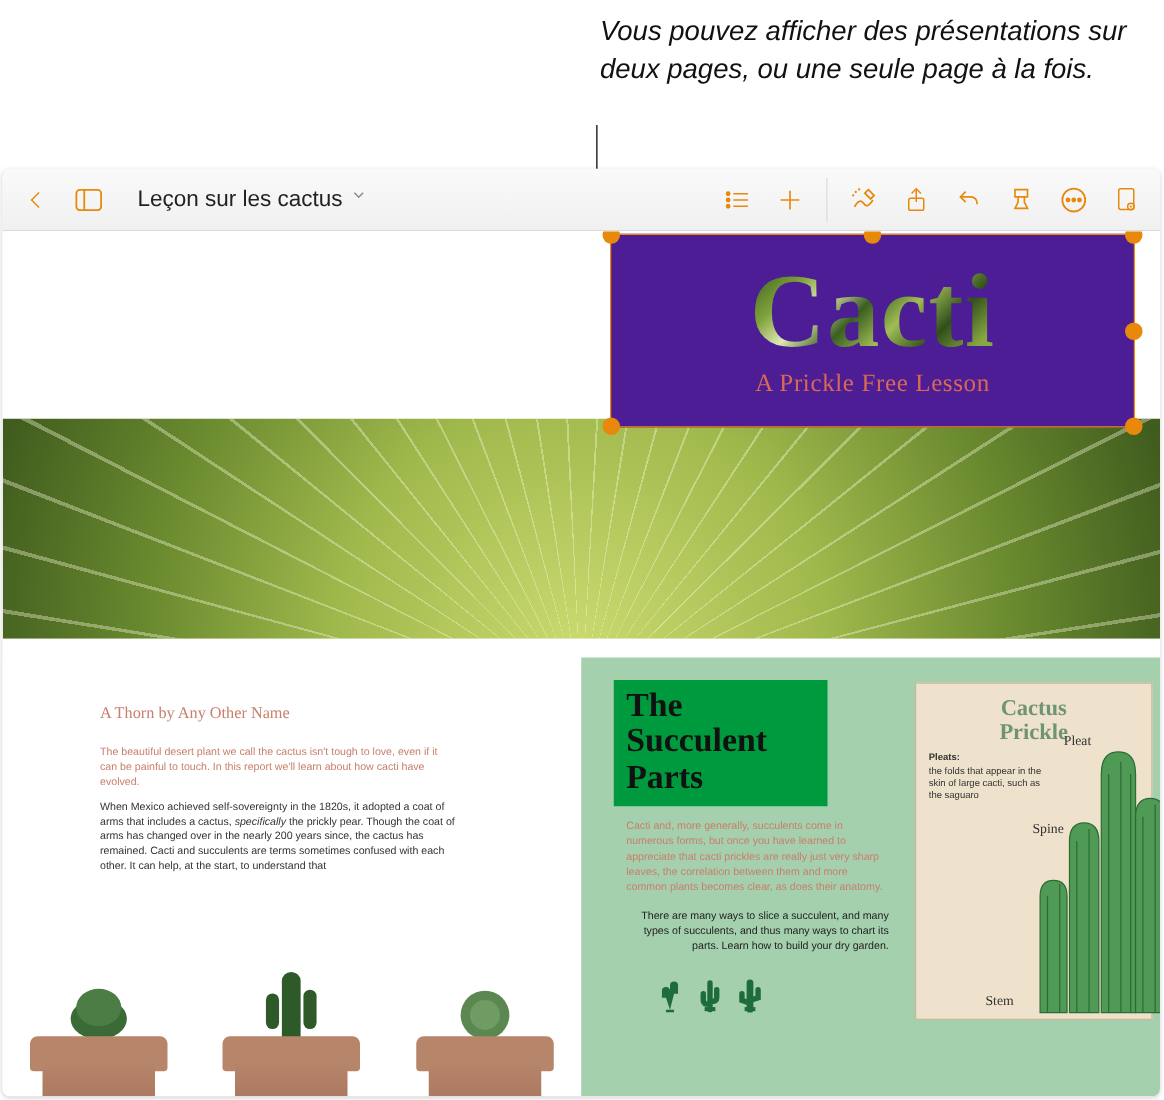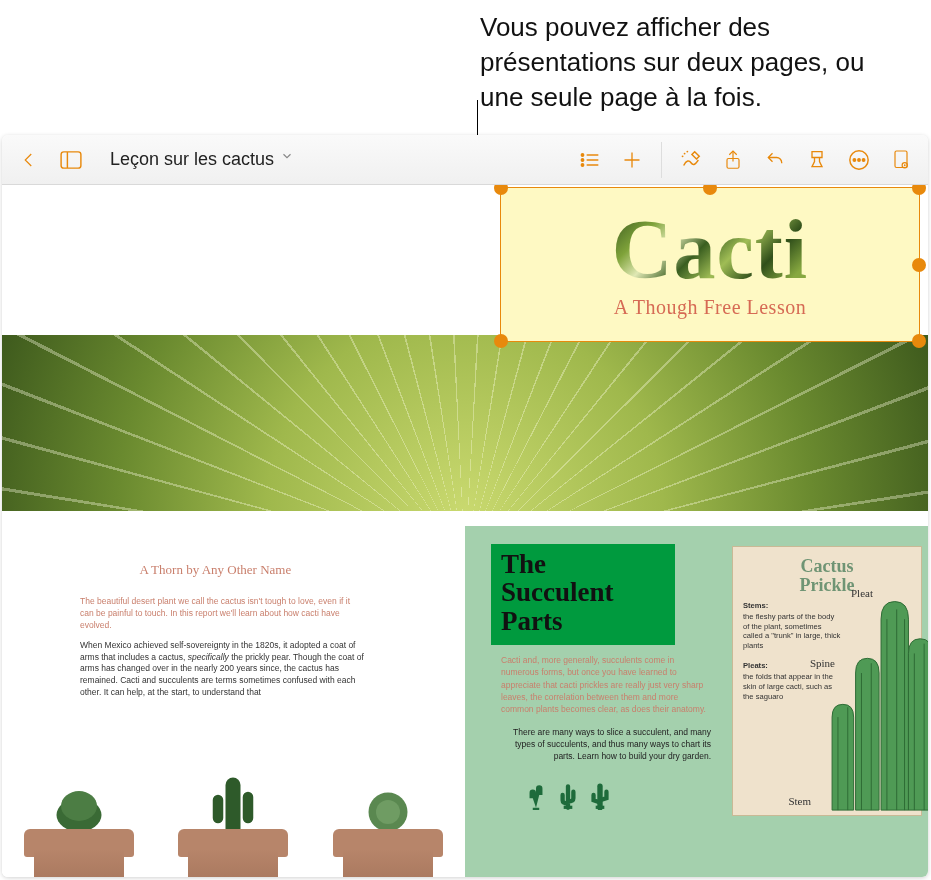--- a/index.html
+++ b/index.html
@@ -10,23 +10,24 @@
     height: 880px;
     position: relative;
     overflow: hidden;
   }
   
   .callout {
     position: absolute;
     top: 10px;
     left: 480px;
     width: 430px;
-    font-size: 26px;
+    font-size: 22px;
     line-height: 1.35;
     color: #111;
+    font-style: italic;
   }
   .callout-line {
     position: absolute;
     top: 100px;
     left: 477px;
     width: 1px;
     height: 80px;
     background: #000;
   }
   
@@ -112,24 +113,24 @@
   
   .spines {
     position:absolute; inset:0;
     background-image:
       repeating-conic-gradient(from 90deg at 50% 130%, rgba(255,255,255,0) 0deg 3deg, rgba(255,255,230,.35) 3deg 3.4deg, rgba(255,255,255,0) 3.4deg 6deg);
   }
   
   .titlebox {
     position: absolute;
     top: 2px;
-    right: 8px;
+    right: 20px;
     width: 420px;
     height: 155px;
-    background: #fef9c3;
+    background: #4c1d95;
     border: 1.5px solid #e8890c;
     display:flex;
     flex-direction:column;
     align-items:center;
     justify-content:center;
   }
   .titlebox::before,
   .titlebox::after,
   .handle-tl, .handle-tr, .handle-bl, .handle-br, .handle-mr {
     content:"";
@@ -189,21 +190,20 @@
     font-weight: 900;
     font-size: 30px;
     color: #6f9474;
     letter-spacing: .5px;
   }
   .pl-sub {
     margin-top: 8px;
     font-family: Georgia, serif;
     font-size: 13px;
     color: #c97f6c;
-    text-align:center;
     width: 78%;
   }
   .cols {
     margin-top: 18px;
     display: flex;
     gap: 22px;
     font-size: 8.5px;
     line-height: 1.4;
     color: #333;
     width: 82%;
@@ -238,21 +238,21 @@
   }
   .pot .plant {
     position:absolute; bottom:84px; left:50%; transform:translateX(-50%);
     width:70px; height:60px;
   }
   .plant svg { width:100%; height:100%; }
   
   .pr-heading {
     position:absolute;
     top:18px; left:26px;
-    width:184px;
+    width:171px;
     background:#009a3e;
     color:#111;
     font-family: Georgia,"Times New Roman",serif;
     font-weight: 900;
     font-size: 27px;
     line-height: 1.05;
     padding: 6px 10px 10px;
   }
   .pr-body {
     position:absolute;
@@ -405,21 +405,21 @@
       <div class="cactus-photo">
         <div class="spines"></div>
       </div>
       <div class="titlebox">
         <span class="handle-tl"></span>
         <span class="handle-tr"></span>
         <span class="handle-bl"></span>
         <span class="handle-br"></span>
         <span class="handle-mr"></span>
         <div class="hero-word">Cacti</div>
-        <div class="hero-sub">A Though Free Lesson</div>
+        <div class="hero-sub">A Prickle Free Lesson</div>
       </div>
     </div>
 
     <div class="spread2">
 
       <div class="page-left">
         <div class="pl-content">
           <div class="pl-sub">A Thorn by Any Other Name</div>
           <div class="cols">
             <div class="col">
@@ -478,21 +478,20 @@
               <path d="M4 12v5l6 2M16 9v6l-6 2" stroke="#1e6b3b" stroke-width="4" fill="none" stroke-linecap="round"></path>
               <rect x="6" y="22" width="8" height="3"></rect>
             </svg>
         </div>
 
         <div class="card">
           <div class="card-title">
             <span>Cactus</span><br><span>Prickle</span>
           </div>
           <div class="entries">
-            <div class="entry"><b>Stems:</b><span>the fleshy parts of the body of the plant, sometimes called a "trunk" in large, thick plants</span></div>
             <div class="entry"><b>Pleats:</b><span>the folds that appear in the skin of large cacti, such as the saguaro</span></div>
           </div>
           <svg class="card-cactus" viewBox="0 0 120 240">
             <g fill="#4f9a55" stroke="#2d6a34" stroke-width="1">
               <path d="M58 235 V40 q0-18 14-18 t14 18 V235 z"></path>
               <path d="M32 235 V95 q0-15 12-15 t12 15 V235 z"></path>
               <path d="M8 235 V140 q0-13 11-13 t11 13 V235 z"></path>
               <path d="M86 235 V75 q0-15 12-15 t12 15 V235 z"></path>
             </g>
             <g stroke="#2d6a34" stroke-width="1">
@@ -501,21 +500,21 @@
                 <line x1="82" y1="40" x2="82" y2="235"></line>
               <line x1="38" y1="95" x2="38" y2="235"></line>
                 <line x1="48" y1="85" x2="48" y2="235"></line>
               <line x1="92" y1="75" x2="92" y2="235"></line>
                 <line x1="102" y1="65" x2="102" y2="235"></line>
               <line x1="14" y1="140" x2="14" y2="235"></line>
                 <line x1="24" y1="130" x2="24" y2="235"></line>
             </g>
           </svg>
           <div class="card-label" style="top:40px; right:48px;">Pleat</div>
-          <div class="card-label" style="top:110px; right:86px;">Spine</div>
+          <div class="card-label" style="top:110px; right:70px;">Spine</div>
           <div class="card-label" style="bottom:8px; right:110px;font-family:Liberation Serif, serif;">Stem</div>
         </div>
       </div>
 
     </div>
 
   </div>
 </div>
 
 </body></html>

